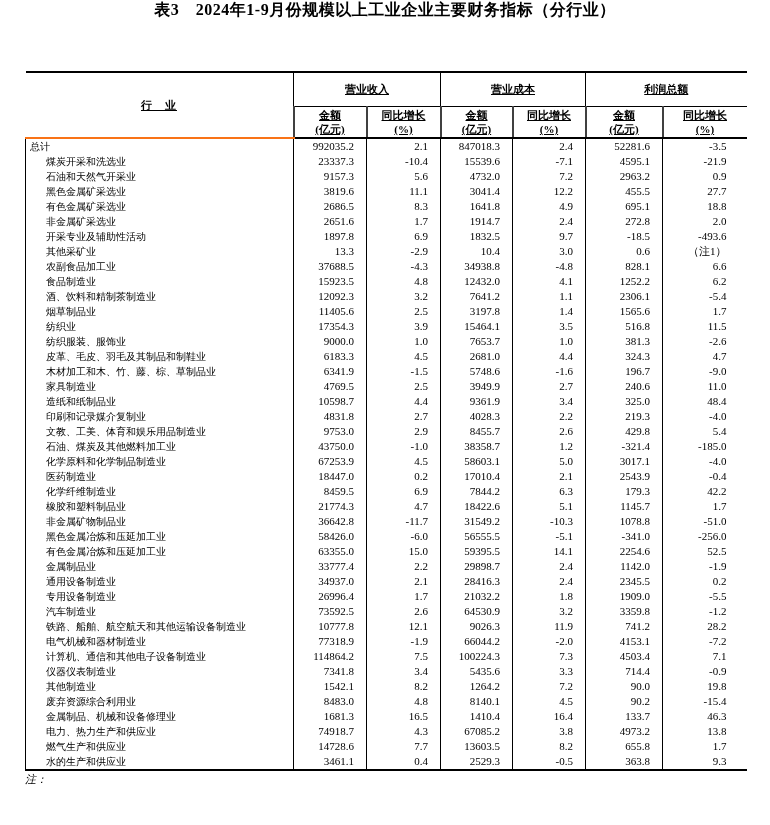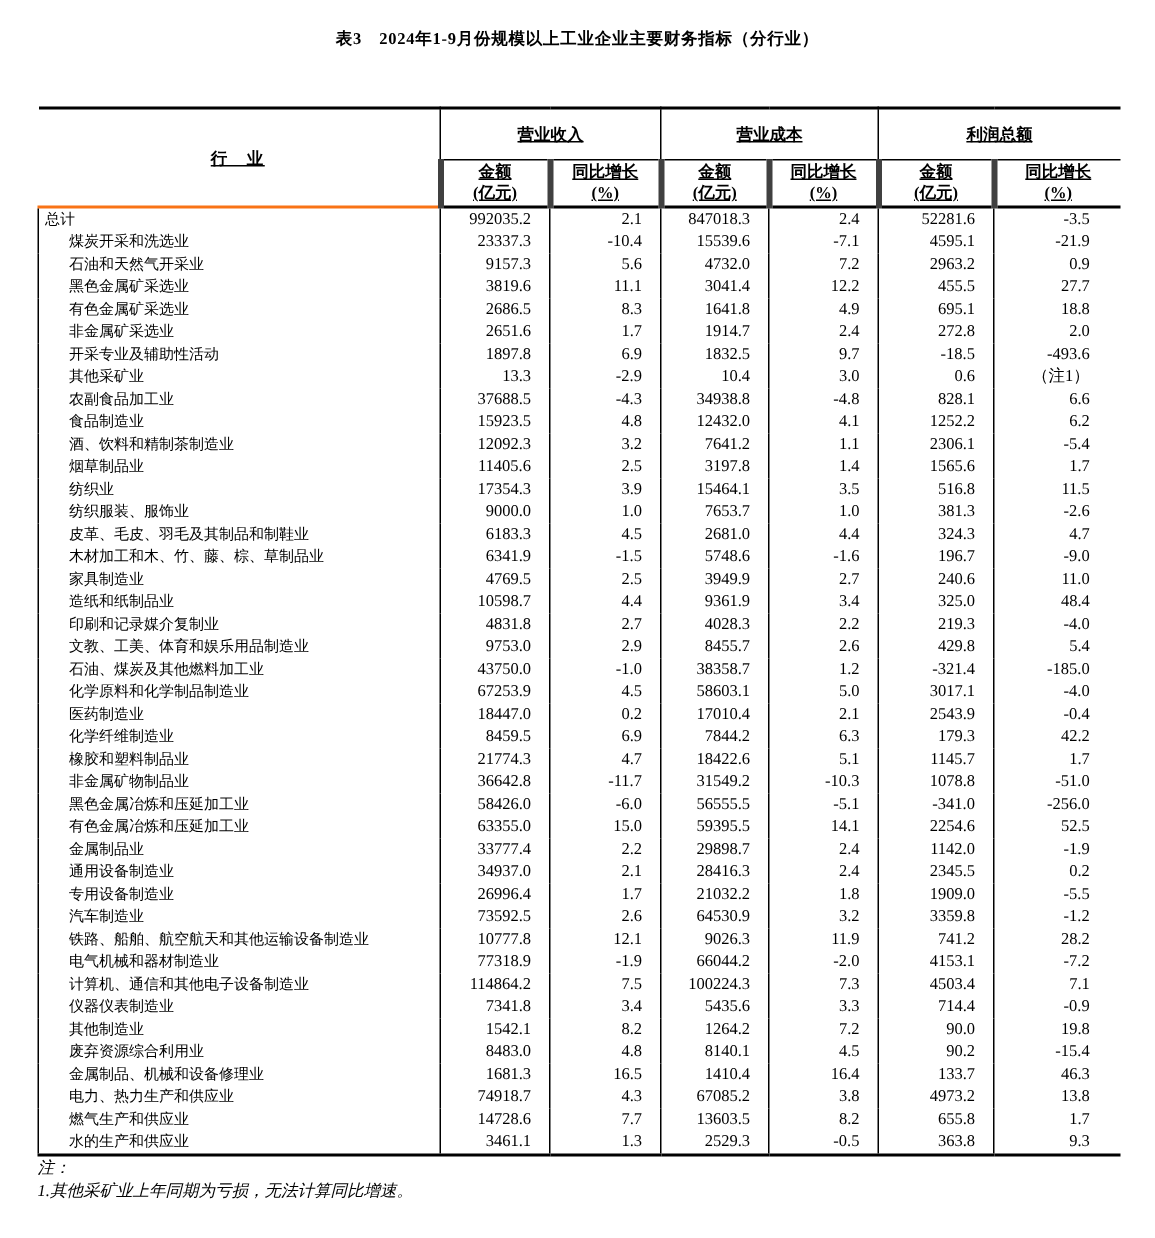--- a/index.html
+++ b/index.html
@@ -2,35 +2,35 @@
 <html><head>
 <meta charset="utf-8">
 <style>
   html,body{margin:0;padding:0;background:#fff;}
   body{
     width:770px;height:825px;position:relative;overflow:hidden;
     font-family:"Liberation Serif","DejaVu Serif",serif;
     color:#000;
   }
   .page-title{
-    padding-top:18px;height:35px;
-    text-align:center;font-size:11px;font-weight:bold;
+    padding-top:0;height:35px;
+    text-align:center;font-size:16px;font-weight:bold;
     letter-spacing:0.5px;
   }
   .tbl-wrap{position:absolute;left:25px;top:71px;width:721px;}
   table{
     border-collapse:collapse;table-layout:fixed;width:721px;
     border-top:2px solid #000;
     font-size:11px;
   }
   thead th{font-weight:bold;text-align:center;vertical-align:middle;padding:0;text-decoration:underline;}
   tr.group-row th{height:33px;}
   tr.group-row th.g{border-left:1px solid #000;border-bottom:1px solid #000;}
   th.stub{border-bottom:2px solid #f97316;font-weight:bold;letter-spacing:1px;}
-  tr.sub-row th{border-left:4px solid #404040;border-bottom:2px solid #000;height:30px;}
+  tr.sub-row th{border-left:2px solid #404040;border-bottom:2px solid #000;height:30px;}
   tr.sub-row th span{display:block;line-height:14px;font-weight:bold;}
   tbody td{
     height:15px;line-height:15px;padding:0;
     border-left:1px solid #000;
     white-space:nowrap;overflow:hidden;
   }
   tbody tr:last-child td{border-bottom:2px solid #000;margin-top:39px;}
   td.industry{text-align:left;padding-left:4px;font-size:10px;}
   td.industry.ind{padding-left:20px;}
   td.num{text-align:right;padding-right:12px;}
@@ -455,26 +455,25 @@
           <td class="num">14728.6</td>
           <td class="num">7.7</td>
           <td class="num">13603.5</td>
           <td class="num">8.2</td>
           <td class="num">655.8</td>
           <td class="num last">1.7</td>
         </tr>
         <tr>
           <td class="industry ind">水的生产和供应业</td>
           <td class="num">3461.1</td>
-          <td class="num">1.3</td>
+          <td class="num">0.4</td>
           <td class="num">2529.3</td>
           <td class="num">-0.5</td>
           <td class="num">363.8</td>
           <td class="num last">9.3</td>
         </tr>
       </tbody>
   </table>
 </div>
 
 <div class="notes">
   <div>注：</div>
-  <div>1.其他采矿业上年同期为亏损，无法计算同比增速。</div>
 </div>
 
 </body></html>

